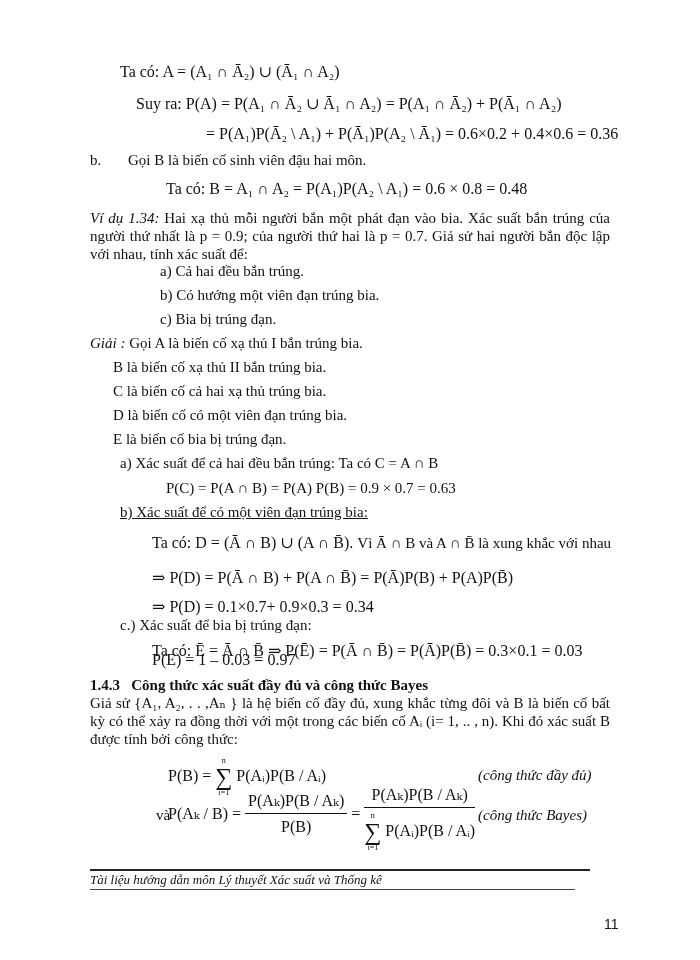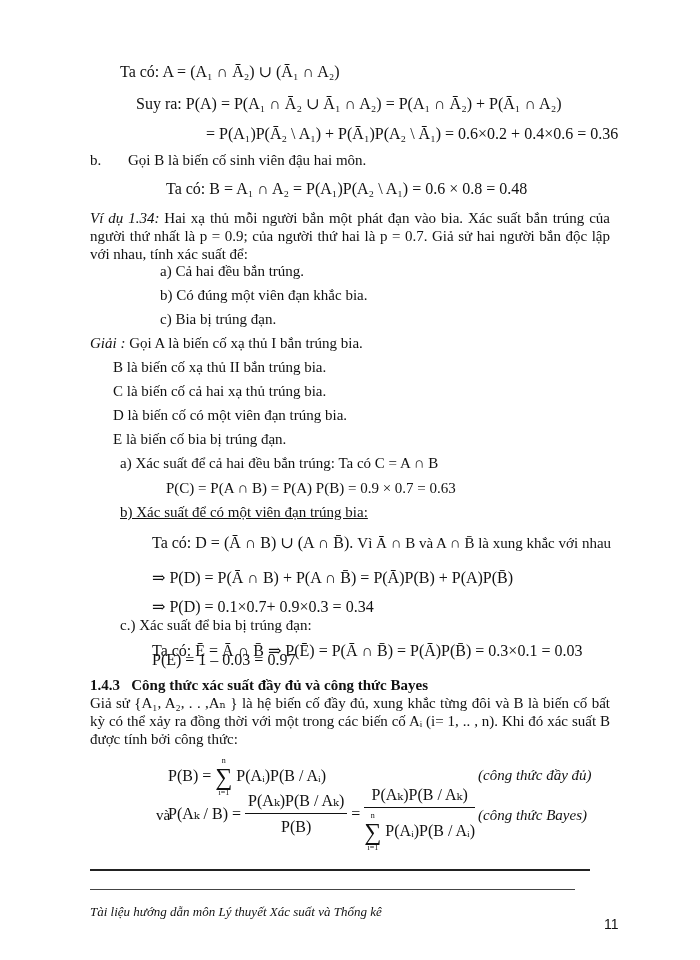--- a/index.html
+++ b/index.html
@@ -11,21 +11,21 @@
   .math { font-size: 16px; }
   .para { position: absolute; left: 90px; width: 520px; text-align: justify; line-height: 18px; }
   .frac { display: inline-block; vertical-align: middle; text-align: center; }
   .frac .num { display: block; border-bottom: 1px solid #111; padding: 0 3px 2px; }
   .frac .den { display: block; padding-top: 3px; }
   .sum { display: inline-block; vertical-align: middle; text-align: center; line-height: 10px; }
   .sum .top, .sum .bot { display: block; font-size: 8px; }
   .sum .sig { display: block; font-size: 24px; line-height: 22px; }
   .footer-line { position: absolute; left: 90px; width: 500px; height: 0; border-top: 2px solid #222; }
   .footer-line2 { position: absolute; left: 90px; width: 500px; height: 0; border-top: 1px solid #444; }
-  .footer-text { position: absolute; left: 90px; top: 904px; font-style: italic; font-size: 13px; }
+  .footer-text { position: absolute; left: 90px; top: 872px; font-style: italic; font-size: 13px; }
   .pagenum { position: absolute; left: 604px; top: 872px; font-family: Liberation Sans, sans-serif; font-size: 14px; margin-top: 44px; }
 </style>
 </head>
 <body>
 
 <div class="ln math" style="left:120px; top:63px;">
   <span>Ta có:</span>
   <span>A = (A₁ ∩ Ā₂) ∪ (Ā₁ ∩ A₂)</span>
 </div>
 <div class="ln math" style="left:136px; top:95px;">
@@ -41,21 +41,21 @@
 <div class="ln math" style="left:166px; top:180px;">
   <span>Ta có:</span>
   <span>B = A₁ ∩ A₂ = P(A₁)P(A₂ \ A₁) = 0.6 × 0.8 = 0.48</span>
 </div>
 
 <div class="para" style="top:209px;">
   <span class="it">Ví dụ 1.34:</span>
   <span>Hai xạ thủ mỗi người bắn một phát đạn vào bia. Xác suất bắn trúng của người thứ nhất là p = 0.9; của người thứ hai là p = 0.7. Giả sử hai người bắn độc lập với nhau, tính xác suất để:</span>
 </div>
 <div class="ln" style="left:160px; top:262px;">a) Cả hai đều bắn trúng.</div>
-<div class="ln" style="left:160px; top:286px;">b) Có đúng một viên đạn khắc bia.</div>
+<div class="ln" style="left:160px; top:286px;">b) Có hướng một viên đạn trúng bia.</div>
 <div class="ln" style="left:160px; top:310px;">c) Bia bị trúng đạn.</div>
 
 <div class="ln" style="left:90px; top:334px;">
   <span class="it">Giải :</span>
   <span>Gọi A là biến cố xạ thủ I bắn trúng bia.</span>
 </div>
 <div class="ln" style="left:113px; top:358px;">B là biến cố xạ thủ II bắn trúng bia.</div>
 <div class="ln" style="left:113px; top:382px;">C là biến cố cả hai xạ thủ trúng bia.</div>
 <div class="ln" style="left:113px; top:406px;">D là biến cố có một viên đạn trúng bia.</div>
 <div class="ln" style="left:113px; top:430px;">E là biến cố bia bị trúng đạn.</div>

